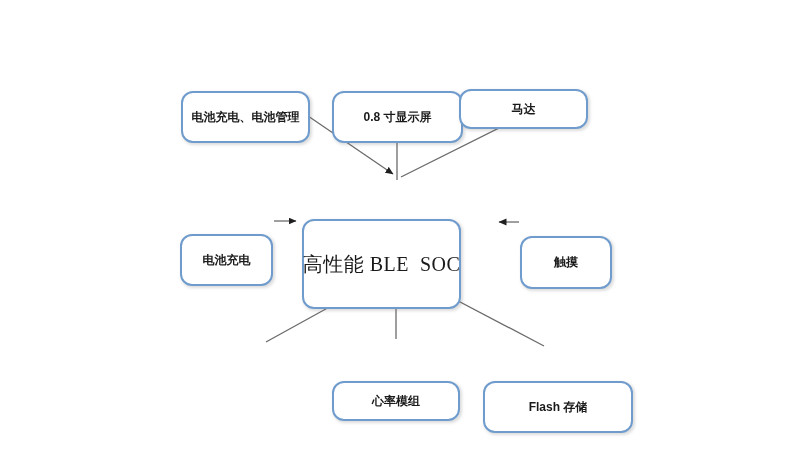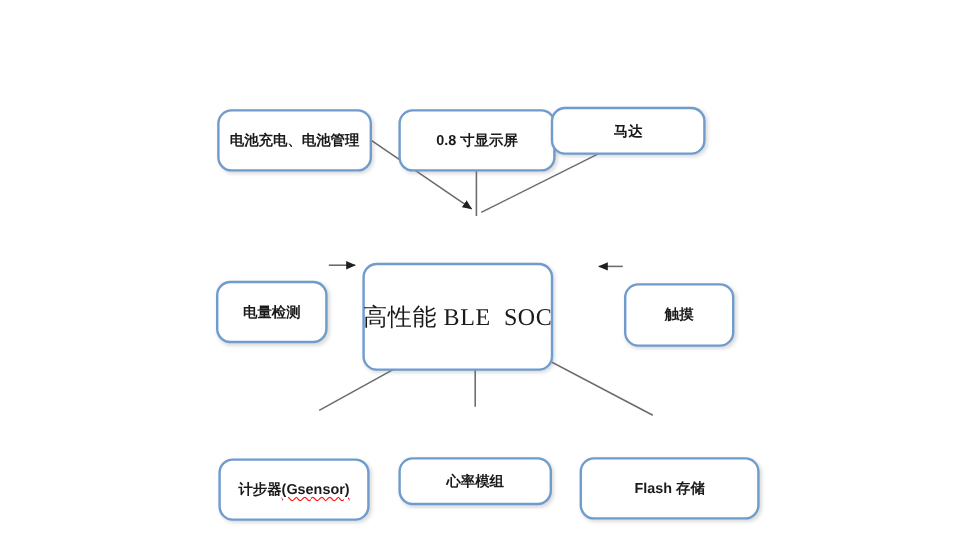--- a/index.html
+++ b/index.html
@@ -90,34 +90,31 @@
 
   <div class="node node-display">
     <span>0.8 寸显示屏</span>
   </div>
 
   <div class="node node-motor">
     <span>马达</span>
   </div>
 
   <div class="node node-power">
-    <span>电量检测</span>
+    <span>电池充电</span>
   </div>
 
   <div class="node node-soc">
     <span>高性能 BLE  SOC</span>
   </div>
 
   <div class="node node-touch">
     <span>触摸</span>
   </div>
 
-  <div class="node node-pedometer">
-    <span><span>计步器</span><span class="misspelled">(Gsensor)</span></span>
-  </div>
 
   <div class="node node-heart">
     <span>心率模组</span>
   </div>
 
   <div class="node node-flash">
     <span>Flash 存储</span>
   </div>
 
 </div>

